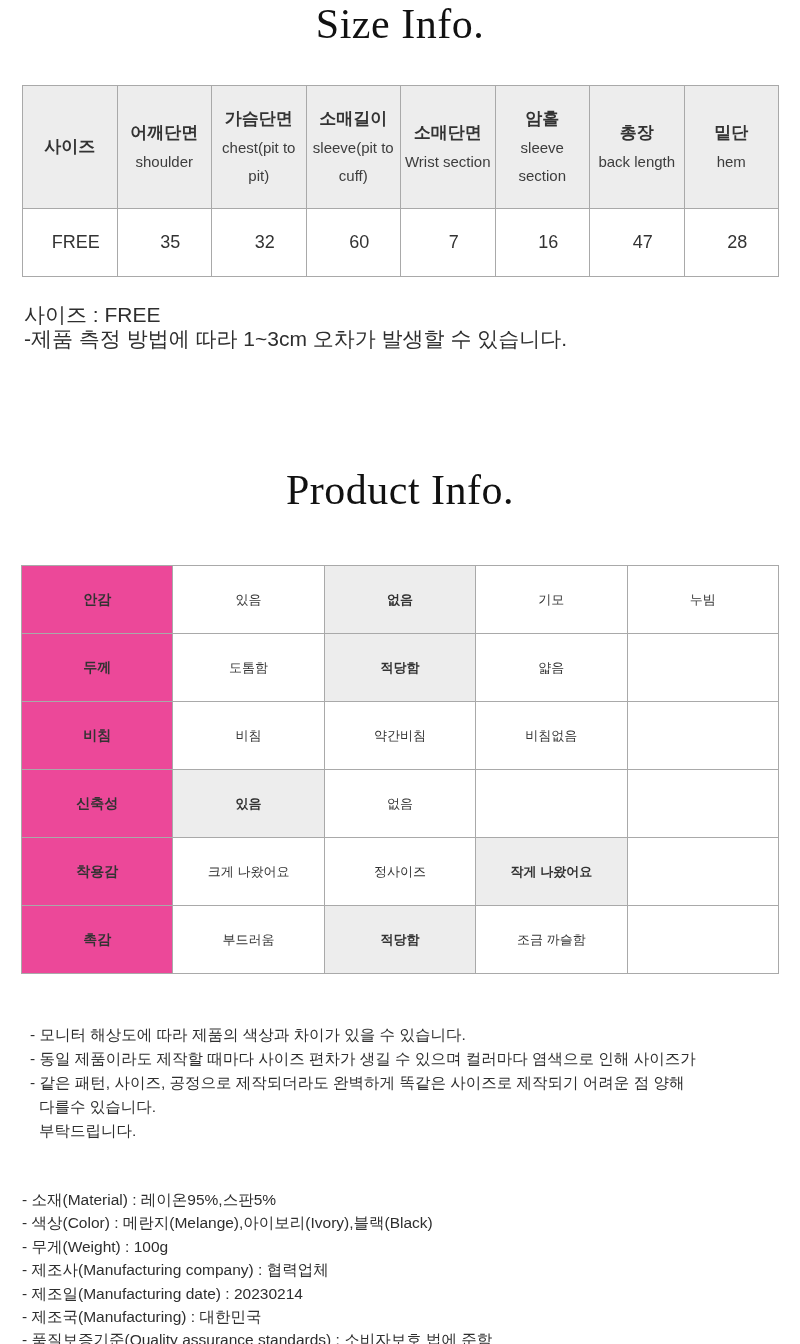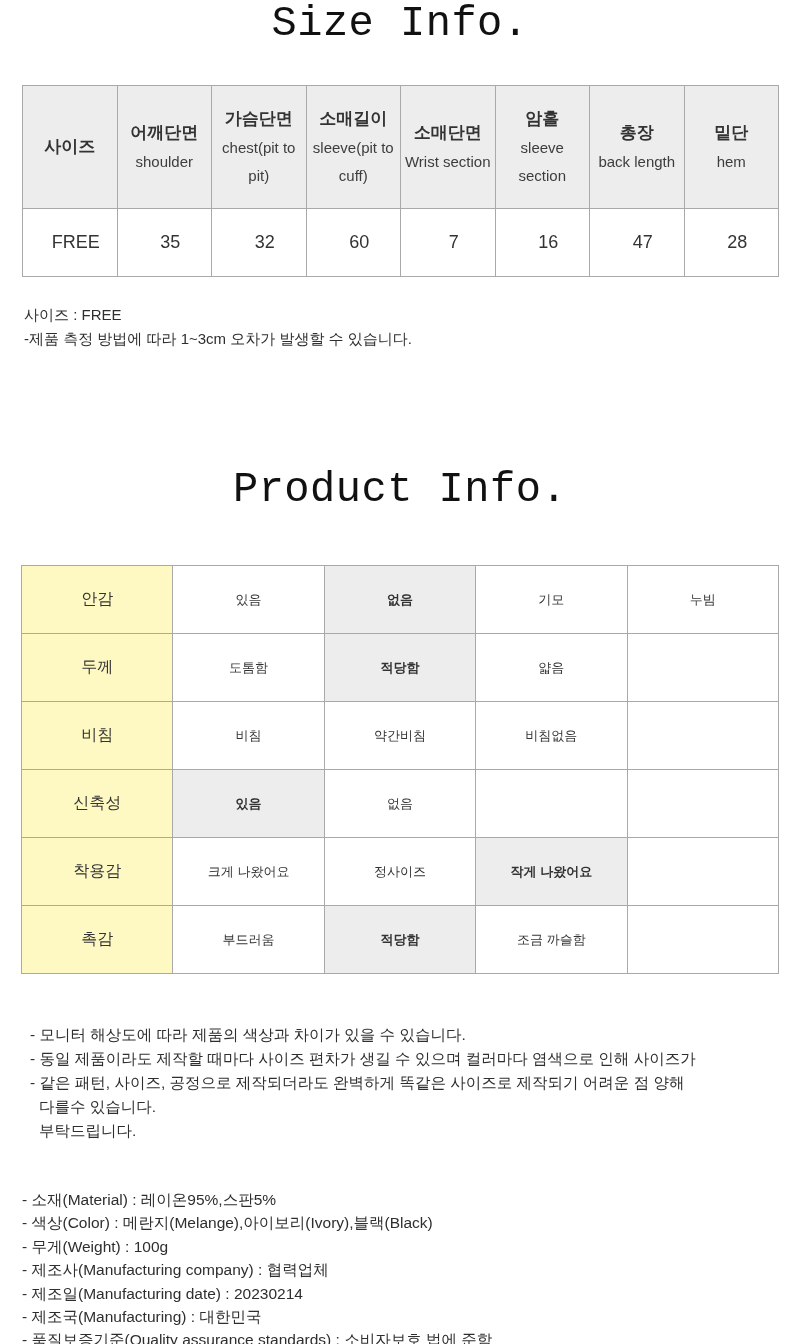--- a/index.html
+++ b/index.html
@@ -7,21 +7,21 @@
   body {
     width:800px; height:1344px;
     font-family:"Liberation Sans", sans-serif;
     color:#333333;
   }
   .page { position:relative; width:800px; height:1344px; overflow:hidden; background:#fff; }
 
   .serif-title {
     position:absolute; left:0; width:800px;
     text-align:center;
-    font-family:Liberation Mono, monospace;
+    font-family:Liberation Serif, serif;
     font-weight:400;
     font-size:42px;
     color:#111111;
     letter-spacing:0.5px;
   }
   #size-title { top:0px; }
   #product-title { top:466px; }
 
   table { border-collapse:collapse; table-layout:fixed; }
 
@@ -38,26 +38,26 @@
   #size-table tbody td { height:68px; font-size:18px; color:#333; background:#fff;padding-left:12px; }
 
   
   #product-table { position:absolute; left:21px; top:565px; width:758px; }
   #product-table td {
     border:1px solid #a9a9a9;
     text-align:center; vertical-align:middle;
     height:68px; font-size:13px; color:#333; background:#fff;
     overflow:hidden;
   }
-  #product-table td.cat { background:#fef9c3; font-weight:400; font-size:16px; }
+  #product-table td.cat { background:#ec4899; font-weight:700; font-size:14px; }
   #product-table td.sel { background:#ededed; font-weight:700; }
 
   
   .textblock { position:absolute; color:#2e2e2e; white-space:nowrap; }
-  #size-notes { left:24px; top:303px; font-size:15px; line-height:23.5px; }
+  #size-notes { left:24px; top:303px; font-size:21px; line-height:23.5px; }
   #disclaimers { left:30px; top:1023px; font-size:15.5px; line-height:24px; }
   #material { left:22px; top:1188px; font-size:15.5px; line-height:23.4px; }
   .line { display:block; }
   .line.indent { padding-left:9px; }
 </style>
 </head>
 <body>
 
 <div class="page">
 

